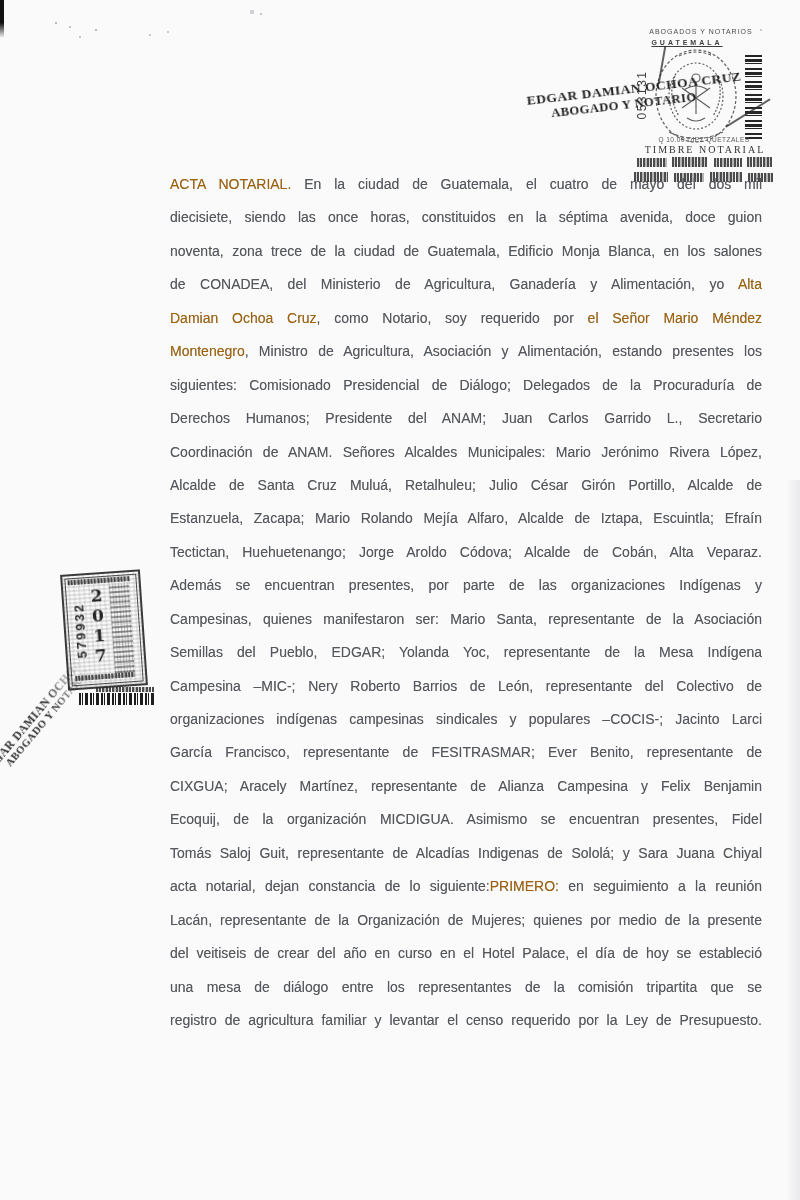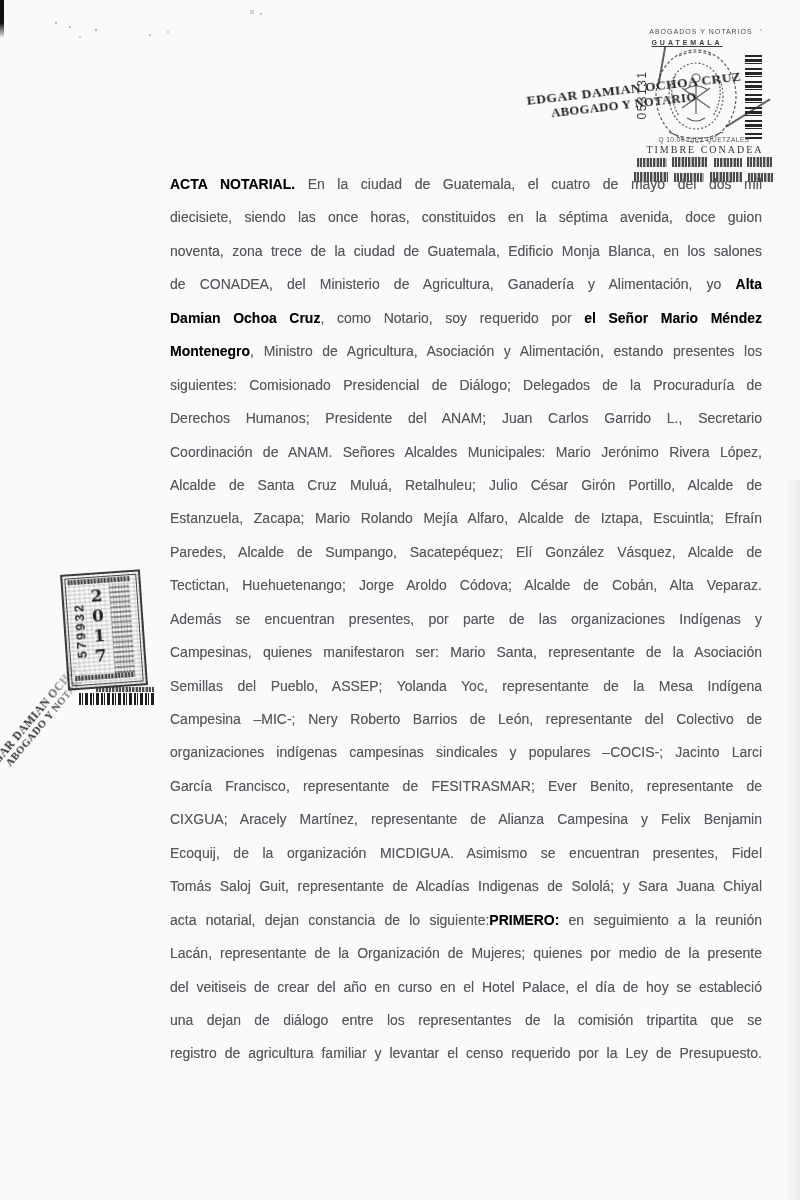--- a/index.html
+++ b/index.html
@@ -71,21 +71,21 @@
     -webkit-mask-image:linear-gradient(to right,black 55%,transparent 88%);
     mask-image:linear-gradient(to right,black 55%,transparent 88%);}
   .name-stamp-left .l1{font-size:11.5px;letter-spacing:.5px;white-space:nowrap;}
   .name-stamp-left .l2{font-size:10.5px;letter-spacing:.5px;text-align:center;white-space:nowrap;}
 
   
   .doc-text{position:absolute;left:170px;top:168px;width:592px;color:#54575b;
     font-size:14px;line-height:33.45px;text-shadow:0 0 .5px rgba(84,87,91,.5);}
   .doc-line{height:33.45px;text-align:justify;text-align-last:justify;text-justify:inter-word;
     white-space:normal;overflow:hidden;}
-  .doc-line .b{font-weight:700;color:#000000;}
+  .doc-line .b{font-weight:400;color:#a16207;}
 </style>
 </head>
 <body>
 
 <div class="page">
 
   <div class="edge-artifact"></div>
   <div class="specks"></div>
   <div class="right-shade"></div>
 
@@ -103,21 +103,21 @@
       <path d="M47 36 v32"></path>
       <path d="M35 44 q12 -8 24 0"></path>
       <path d="M33 62 l28 -20 M33 42 l28 20"></path>
       <path d="M26 30 q-8 20 4 40 M68 30 q8 20 -4 40" stroke-dasharray="2 1.5"></path>
       <path d="M38 72 q9 6 18 0"></path>
     </g>
   </svg>
 
   <div class="ts ts-barcode"></div>
   <div class="ts ts-denom">Q 10.00  DIEZ QUETZALES</div>
-  <div class="ts ts-title">TIMBRE CONADEA</div>
+  <div class="ts ts-title">TIMBRE NOTARIAL</div>
 
   <div class="smudge" style="left:637px;top:158px;width:30px;height:9px"></div>
   <div class="smudge" style="left:672px;top:157px;width:36px;height:10px"></div>
   <div class="smudge" style="left:714px;top:158px;width:28px;height:9px"></div>
   <div class="smudge" style="left:747px;top:157px;width:26px;height:10px"></div>
   <div class="smudge" style="left:634px;top:172px;width:34px;height:10px"></div>
   <div class="smudge" style="left:674px;top:173px;width:30px;height:9px"></div>
   <div class="smudge" style="left:710px;top:172px;width:32px;height:10px"></div>
   <div class="smudge" style="left:748px;top:173px;width:26px;height:9px"></div>
 
@@ -155,31 +155,30 @@
       <div class="doc-line"><span>diecisiete, siendo las once horas, constituidos en la séptima avenida, doce guion</span></div>
       <div class="doc-line"><span>noventa, zona trece de la ciudad de Guatemala, Edificio Monja Blanca, en los salones</span></div>
       <div class="doc-line"><span>de CONADEA, del Ministerio de Agricultura, Ganadería y Alimentación, yo </span><span class="b">Alta</span></div>
       <div class="doc-line"><span class="b">Damian Ochoa Cruz</span><span>, como Notario, soy requerido por </span><span class="b">el Señor Mario Méndez</span></div>
       <div class="doc-line"><span class="b">Montenegro</span><span>, Ministro de Agricultura, Asociación y Alimentación, estando presentes los</span></div>
       <div class="doc-line"><span>siguientes: Comisionado Presidencial de Diálogo; Delegados de la Procuraduría de</span></div>
       <div class="doc-line"><span>Derechos Humanos; Presidente del ANAM; Juan Carlos Garrido L., Secretario</span></div>
       <div class="doc-line"><span>Coordinación de ANAM. Señores Alcaldes Municipales: Mario Jerónimo Rivera López,</span></div>
       <div class="doc-line"><span>Alcalde de Santa Cruz Muluá, Retalhuleu; Julio César Girón Portillo, Alcalde de</span></div>
       <div class="doc-line"><span>Estanzuela, Zacapa; Mario Rolando Mejía Alfaro, Alcalde de Iztapa, Escuintla; Efraín</span></div>
-      <div class="doc-line"><span>Paredes, Alcalde de Sumpango, Sacatepéquez; Elí González Vásquez, Alcalde de</span></div>
       <div class="doc-line"><span>Tectictan, Huehuetenango; Jorge Aroldo Códova; Alcalde de Cobán, Alta Veparaz.</span></div>
       <div class="doc-line"><span>Además se encuentran presentes, por parte de las organizaciones Indígenas y</span></div>
       <div class="doc-line"><span>Campesinas, quienes manifestaron ser: Mario Santa, representante de la Asociación</span></div>
-      <div class="doc-line"><span>Semillas del Pueblo, ASSEP; Yolanda Yoc, representante de la Mesa Indígena</span></div>
+      <div class="doc-line"><span>Semillas del Pueblo, EDGAR; Yolanda Yoc, representante de la Mesa Indígena</span></div>
       <div class="doc-line"><span>Campesina –MIC-; Nery Roberto Barrios de León, representante del Colectivo de</span></div>
       <div class="doc-line"><span>organizaciones indígenas campesinas sindicales y populares –COCIS-; Jacinto Larci</span></div>
       <div class="doc-line"><span>García Francisco, representante de FESITRASMAR; Ever Benito, representante de</span></div>
       <div class="doc-line"><span>CIXGUA; Aracely Martínez, representante de Alianza Campesina y Felix Benjamin</span></div>
       <div class="doc-line"><span>Ecoquij, de la organización MICDIGUA. Asimismo se encuentran presentes, Fidel</span></div>
       <div class="doc-line"><span>Tomás Saloj Guit, representante de Alcadías Indigenas de Sololá; y Sara Juana Chiyal</span></div>
       <div class="doc-line"><span>acta notarial, dejan constancia de lo siguiente:</span><span class="b">PRIMERO:</span><span> en seguimiento a la reunión</span></div>
       <div class="doc-line"><span>Lacán, representante de la Organización de Mujeres; quienes por medio de la presente</span></div>
       <div class="doc-line"><span>del veitiseis de crear del año en curso en el Hotel Palace, el día de hoy se estableció</span></div>
-      <div class="doc-line"><span>una dejan de diálogo entre los representantes de la comisión tripartita que se</span></div>
+      <div class="doc-line"><span>una mesa de diálogo entre los representantes de la comisión tripartita que se</span></div>
       <div class="doc-line"><span>registro de agricultura familiar y levantar el censo requerido por la Ley de Presupuesto.</span></div>
     </div>
 
 </div>
 
 </body></html>

